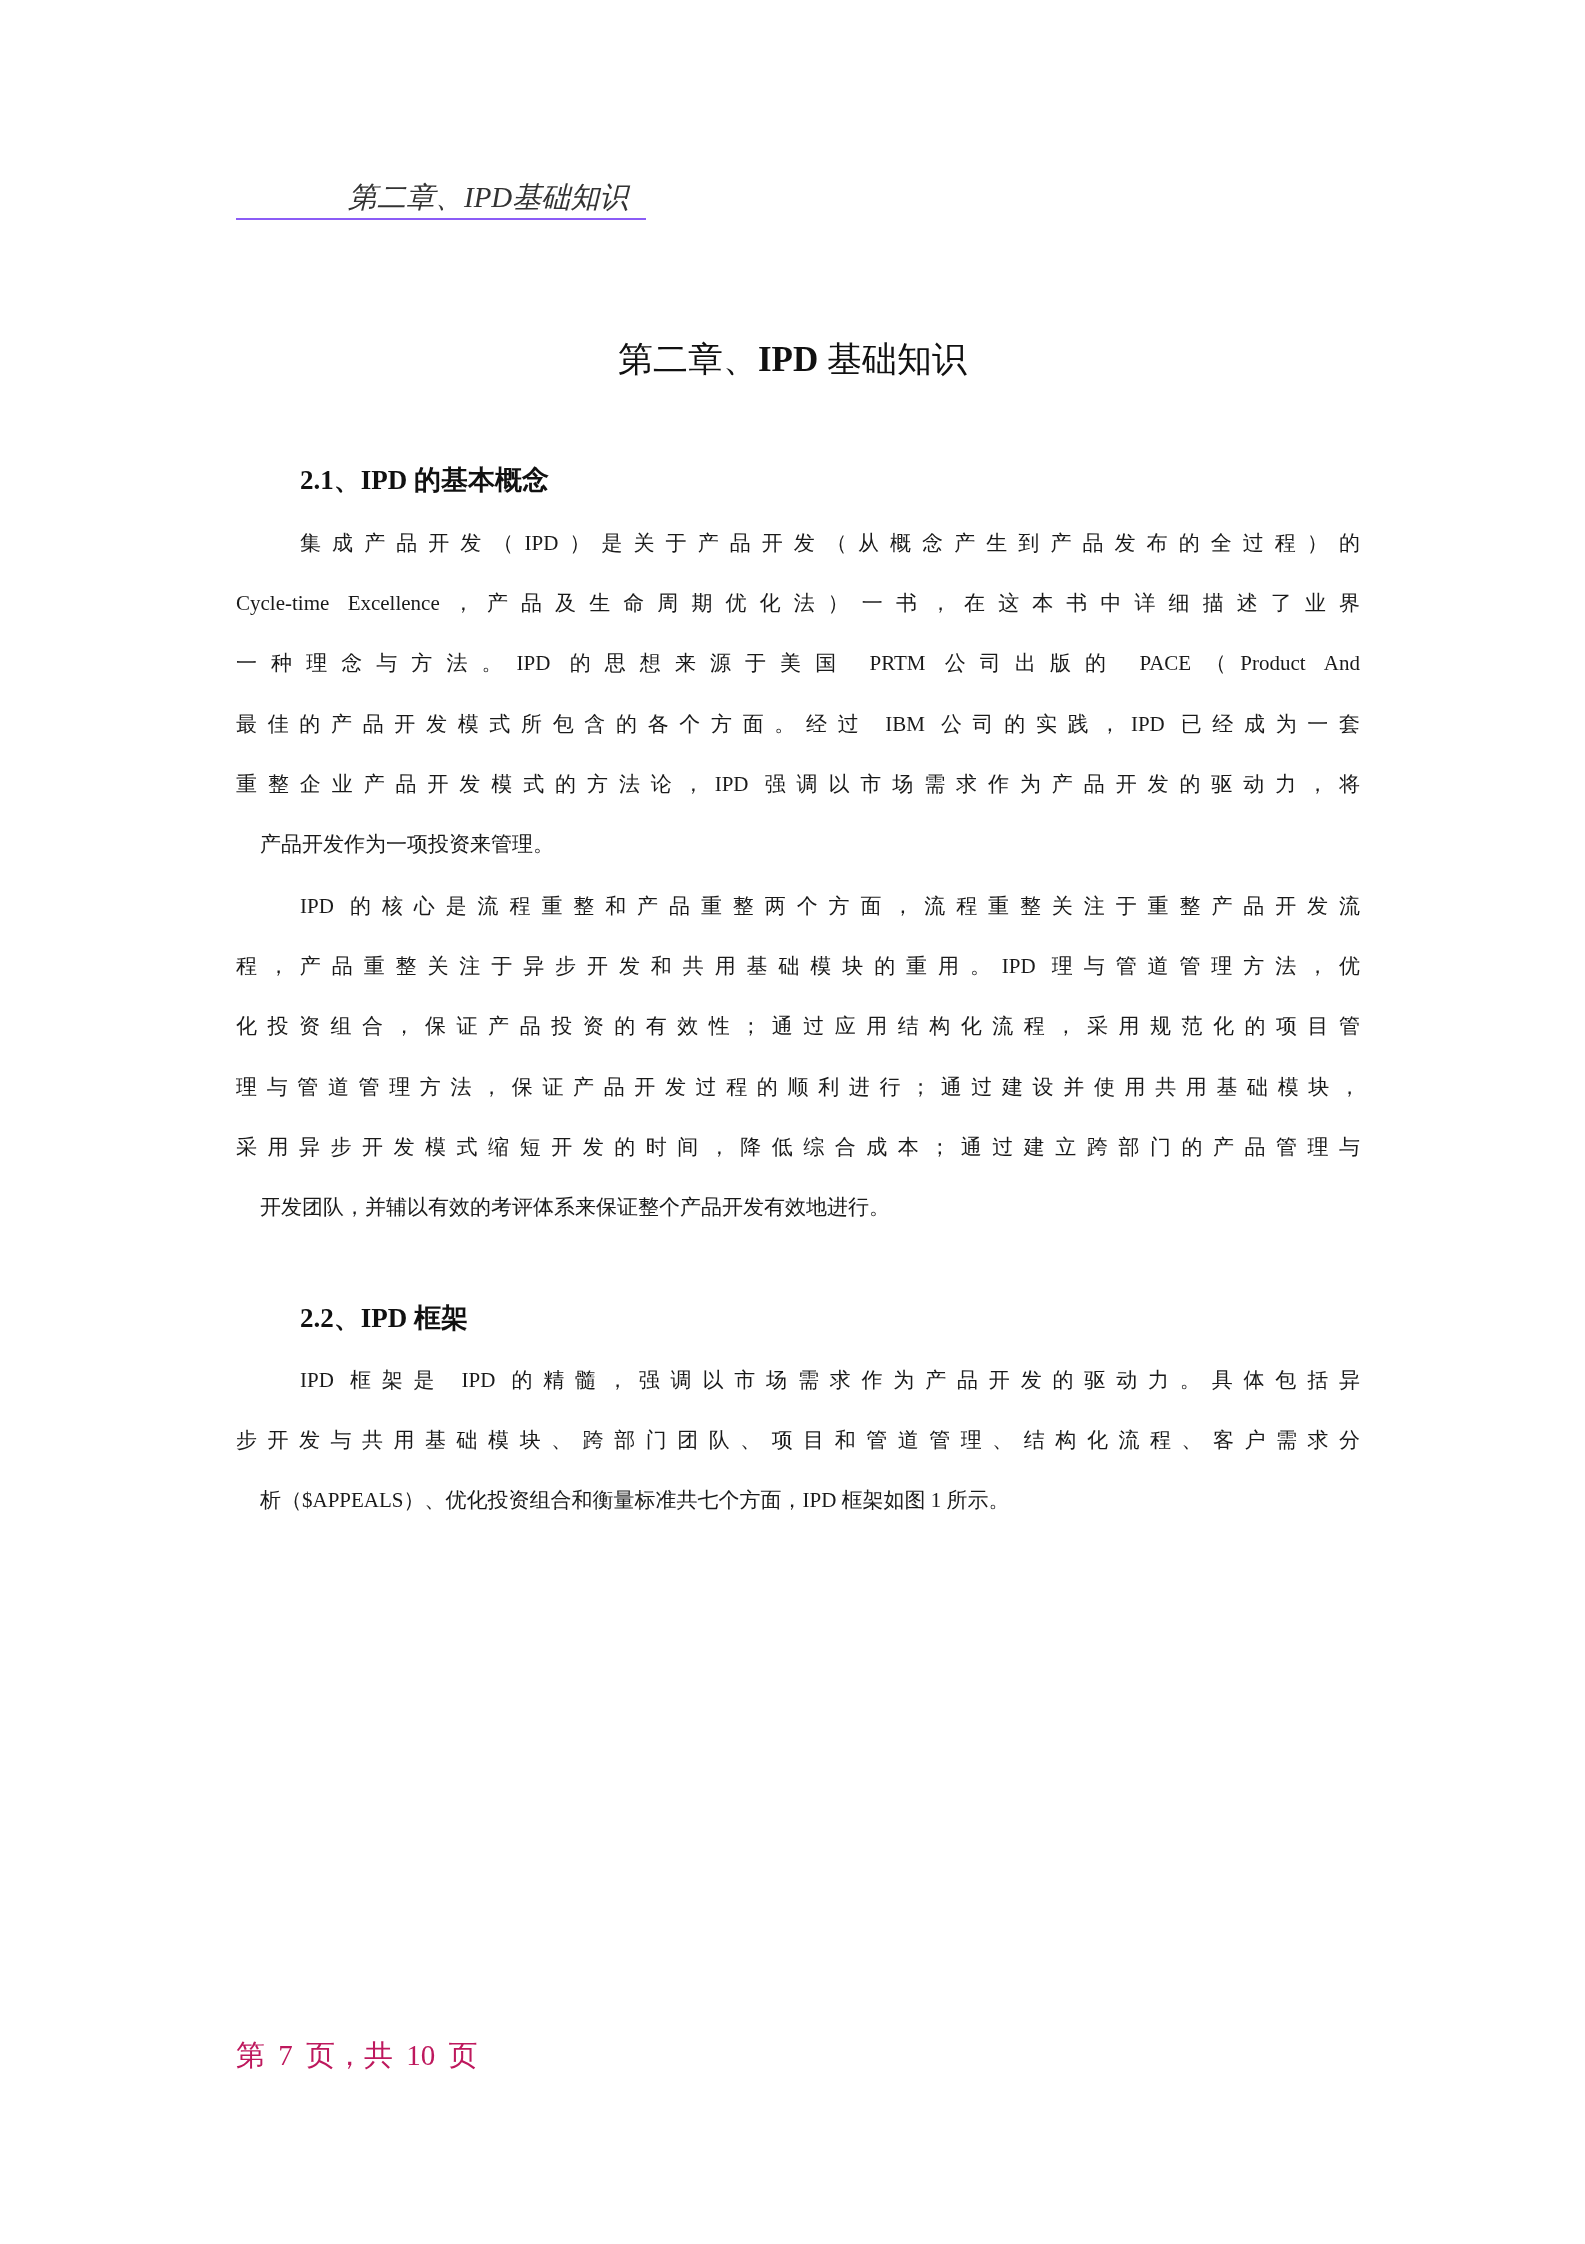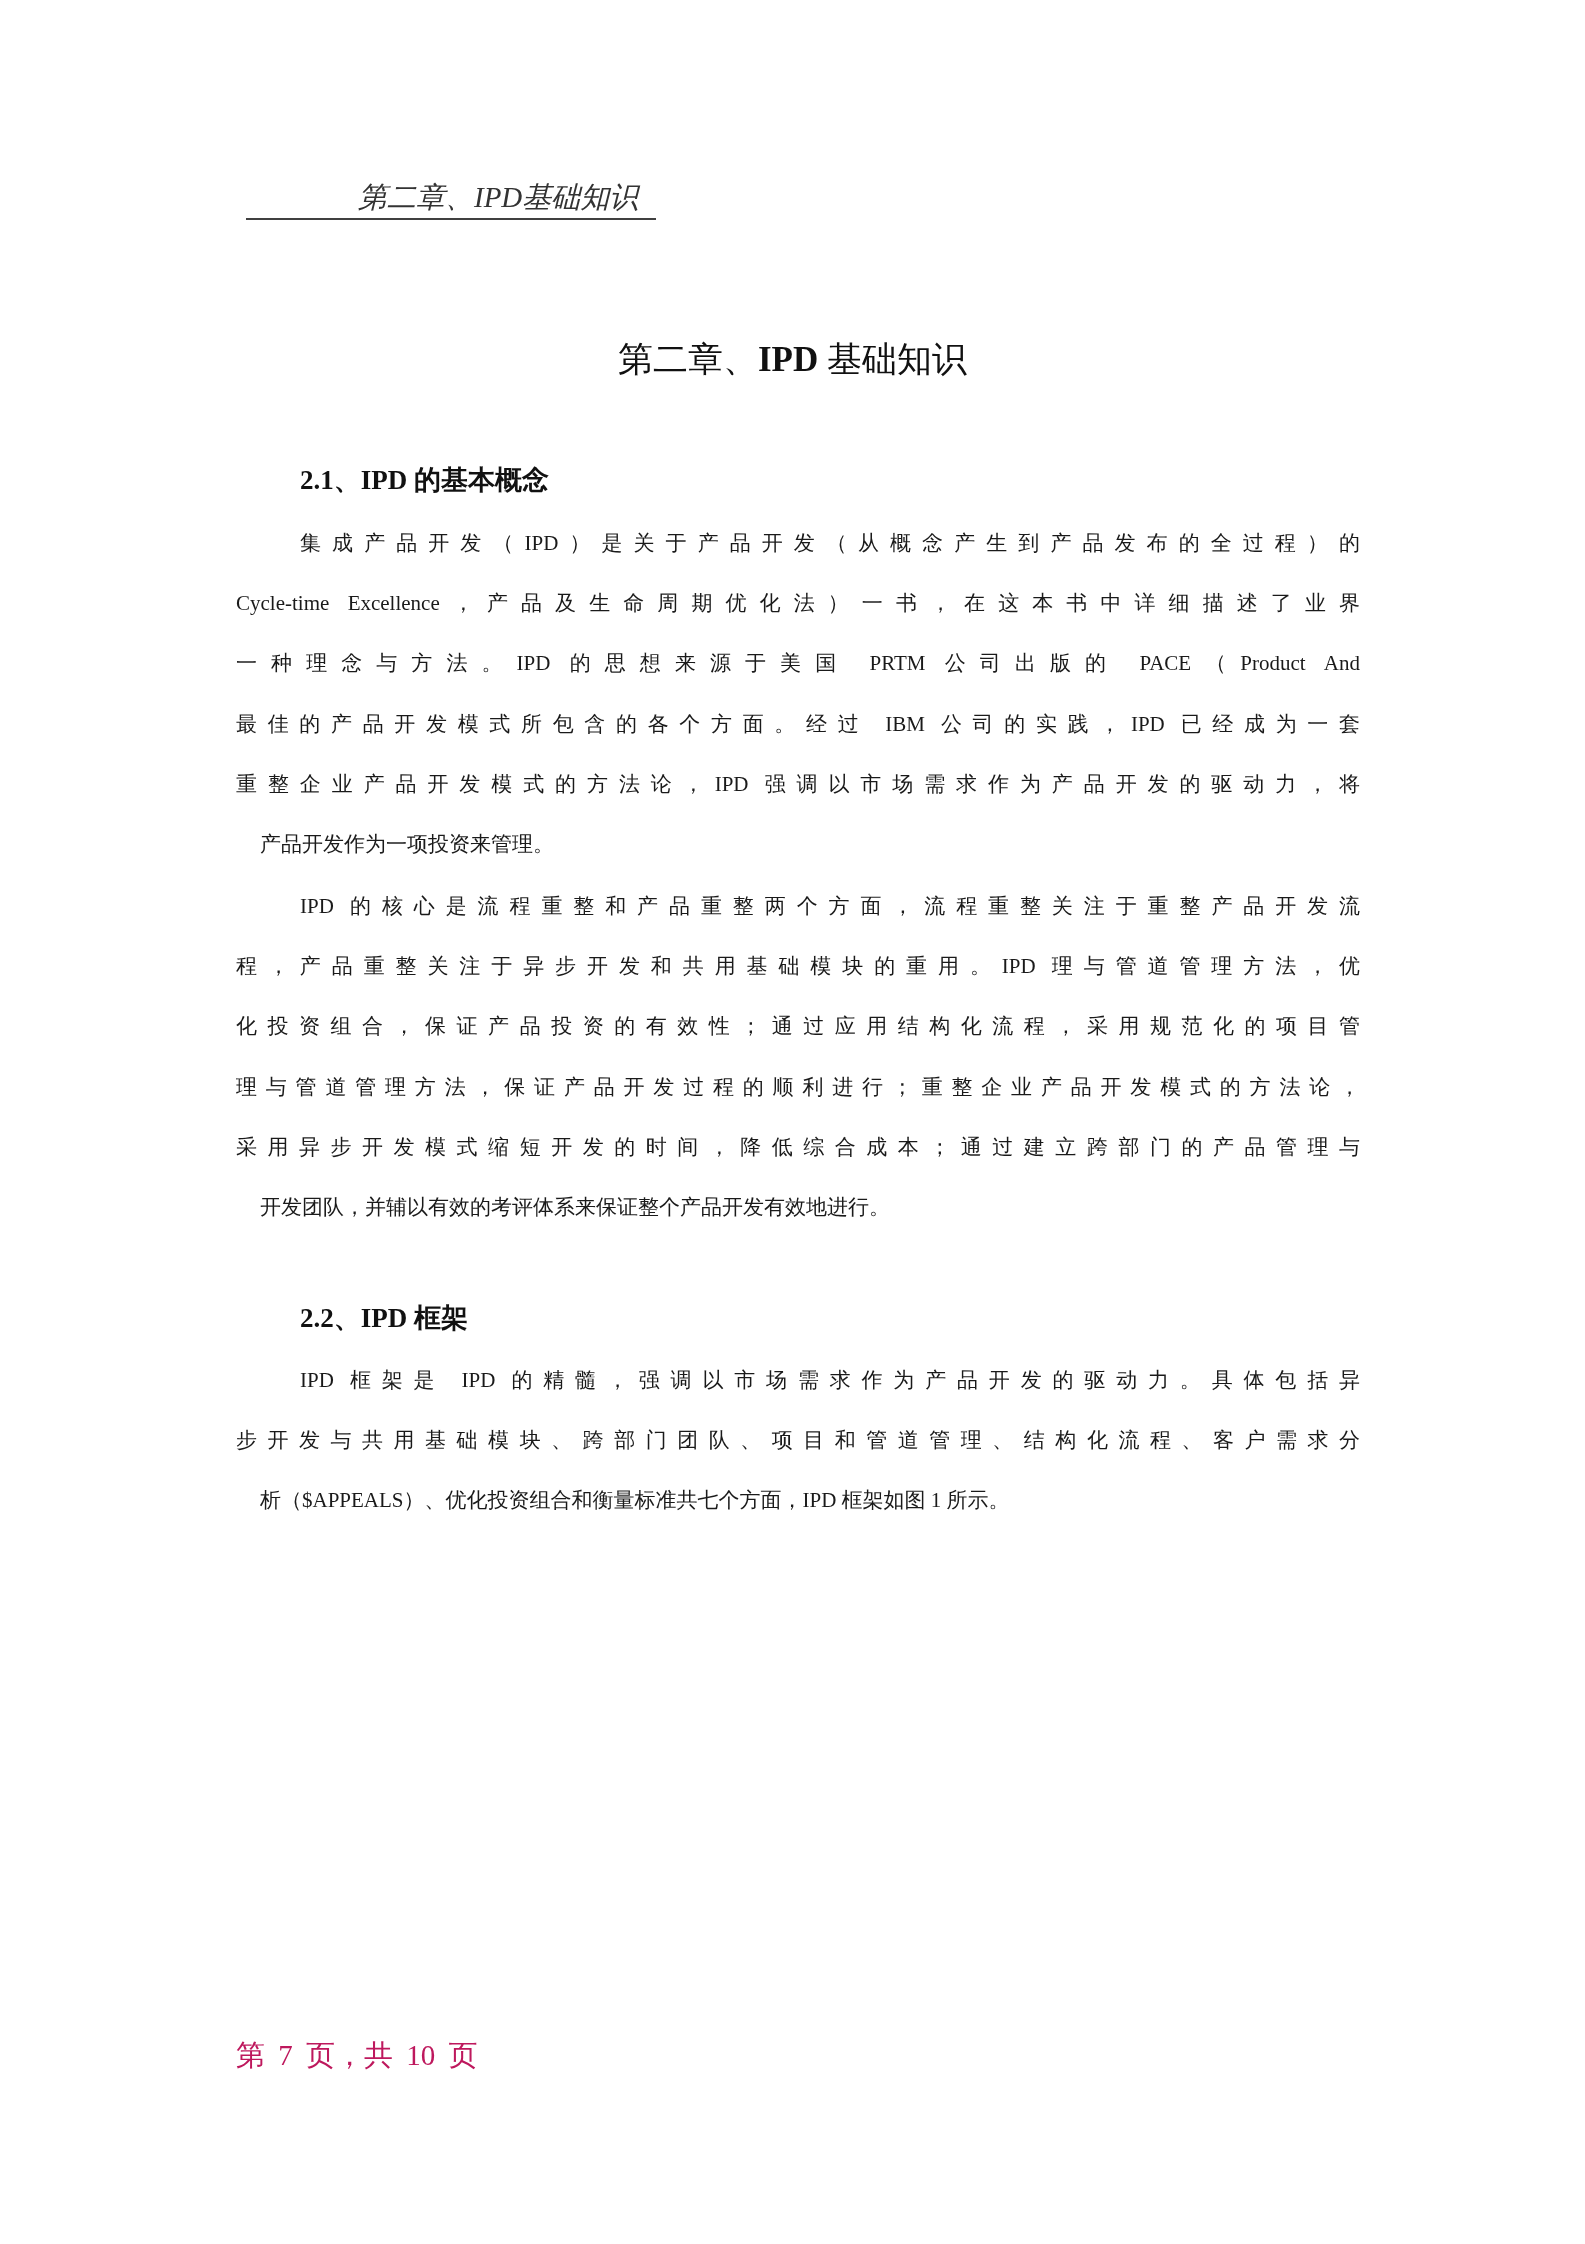--- a/index.html
+++ b/index.html
@@ -1,19 +1,19 @@
 <!DOCTYPE html>
 <html><head>
 <meta charset="utf-8">
 <style>
   html, body { margin: 0; padding: 0; background: #ffffff; }
   body { width: 1585px; height: 2244px; position: relative; overflow: hidden;
          font-family: "Liberation Serif", "DejaVu Serif", serif; color: #111; }
-  .running-header { position: absolute; left: 246px; top: 178px; width: 410px;
-         border-bottom: 2px solid #404040; height: 40px; }
+  .running-header { position: absolute; left: 236px; top: 178px; width: 410px;
+         border-bottom: 2px solid #8b5cf6; height: 40px; }
   .running-header span { position: absolute; left: 112px; top: 0px; font-style: italic;
          font-size: 29px; color: #333; white-space: nowrap; letter-spacing: 0px; }
   .chapter-title { position: absolute; left: 0; width: 1585px; top: 336px; text-align: center;
          font-size: 35px; color: #111; }
   .chapter-title b { font-weight: bold; }
   .section-heading { position: absolute; left: 300px; font-size: 27px; font-weight: bold; color: #111; }
   .para { position: absolute; left: 236px; width: 1124px; font-size: 21px; line-height: 60.2px;
           text-align: justify; text-indent: 64px; color: #1a1a1a; }
   .para .line { display: block; text-indent: 0; text-align: justify; text-align-last: justify; white-space: nowrap; }
   .para .line.first { padding-left: 64px; }
@@ -39,21 +39,21 @@
   <span class="line">一种理念与方法。IPD 的思想来源于美国 PRTM 公司出版的 PACE（Product And</span>
   <span class="line">最佳的产品开发模式所包含的各个方面。经过 IBM 公司的实践，IPD 已经成为一套</span>
   <span class="line">重整企业产品开发模式的方法论，IPD 强调以市场需求作为产品开发的驱动力，将</span>
   <span class="line last">产品开发作为一项投资来管理。</span>
 </div>
 
 <div class="para" style="top:876px">
   <span class="line first">IPD 的核心是流程重整和产品重整两个方面，流程重整关注于重整产品开发流</span>
   <span class="line">程，产品重整关注于异步开发和共用基础模块的重用。IPD 理与管道管理方法，优</span>
   <span class="line">化投资组合，保证产品投资的有效性；通过应用结构化流程，采用规范化的项目管</span>
-  <span class="line">理与管道管理方法，保证产品开发过程的顺利进行；重整企业产品开发模式的方法论，</span>
+  <span class="line">理与管道管理方法，保证产品开发过程的顺利进行；通过建设并使用共用基础模块，</span>
   <span class="line">采用异步开发模式缩短开发的时间，降低综合成本；通过建立跨部门的产品管理与</span>
   <span class="line last">开发团队，并辅以有效的考评体系来保证整个产品开发有效地进行。</span>
 </div>
 
 <div class="section-heading" style="top:1300px">2.2、IPD  框架</div>
 
 <div class="para" style="top:1350px">
   <span class="line first">IPD 框架是 IPD 的精髓，强调以市场需求作为产品开发的驱动力。具体包括异</span>
   <span class="line">步开发与共用基础模块、跨部门团队、项目和管道管理、结构化流程、客户需求分</span>
   <span class="line last">析（$APPEALS）、优化投资组合和衡量标准共七个方面，IPD 框架如图 1 所示。</span>

